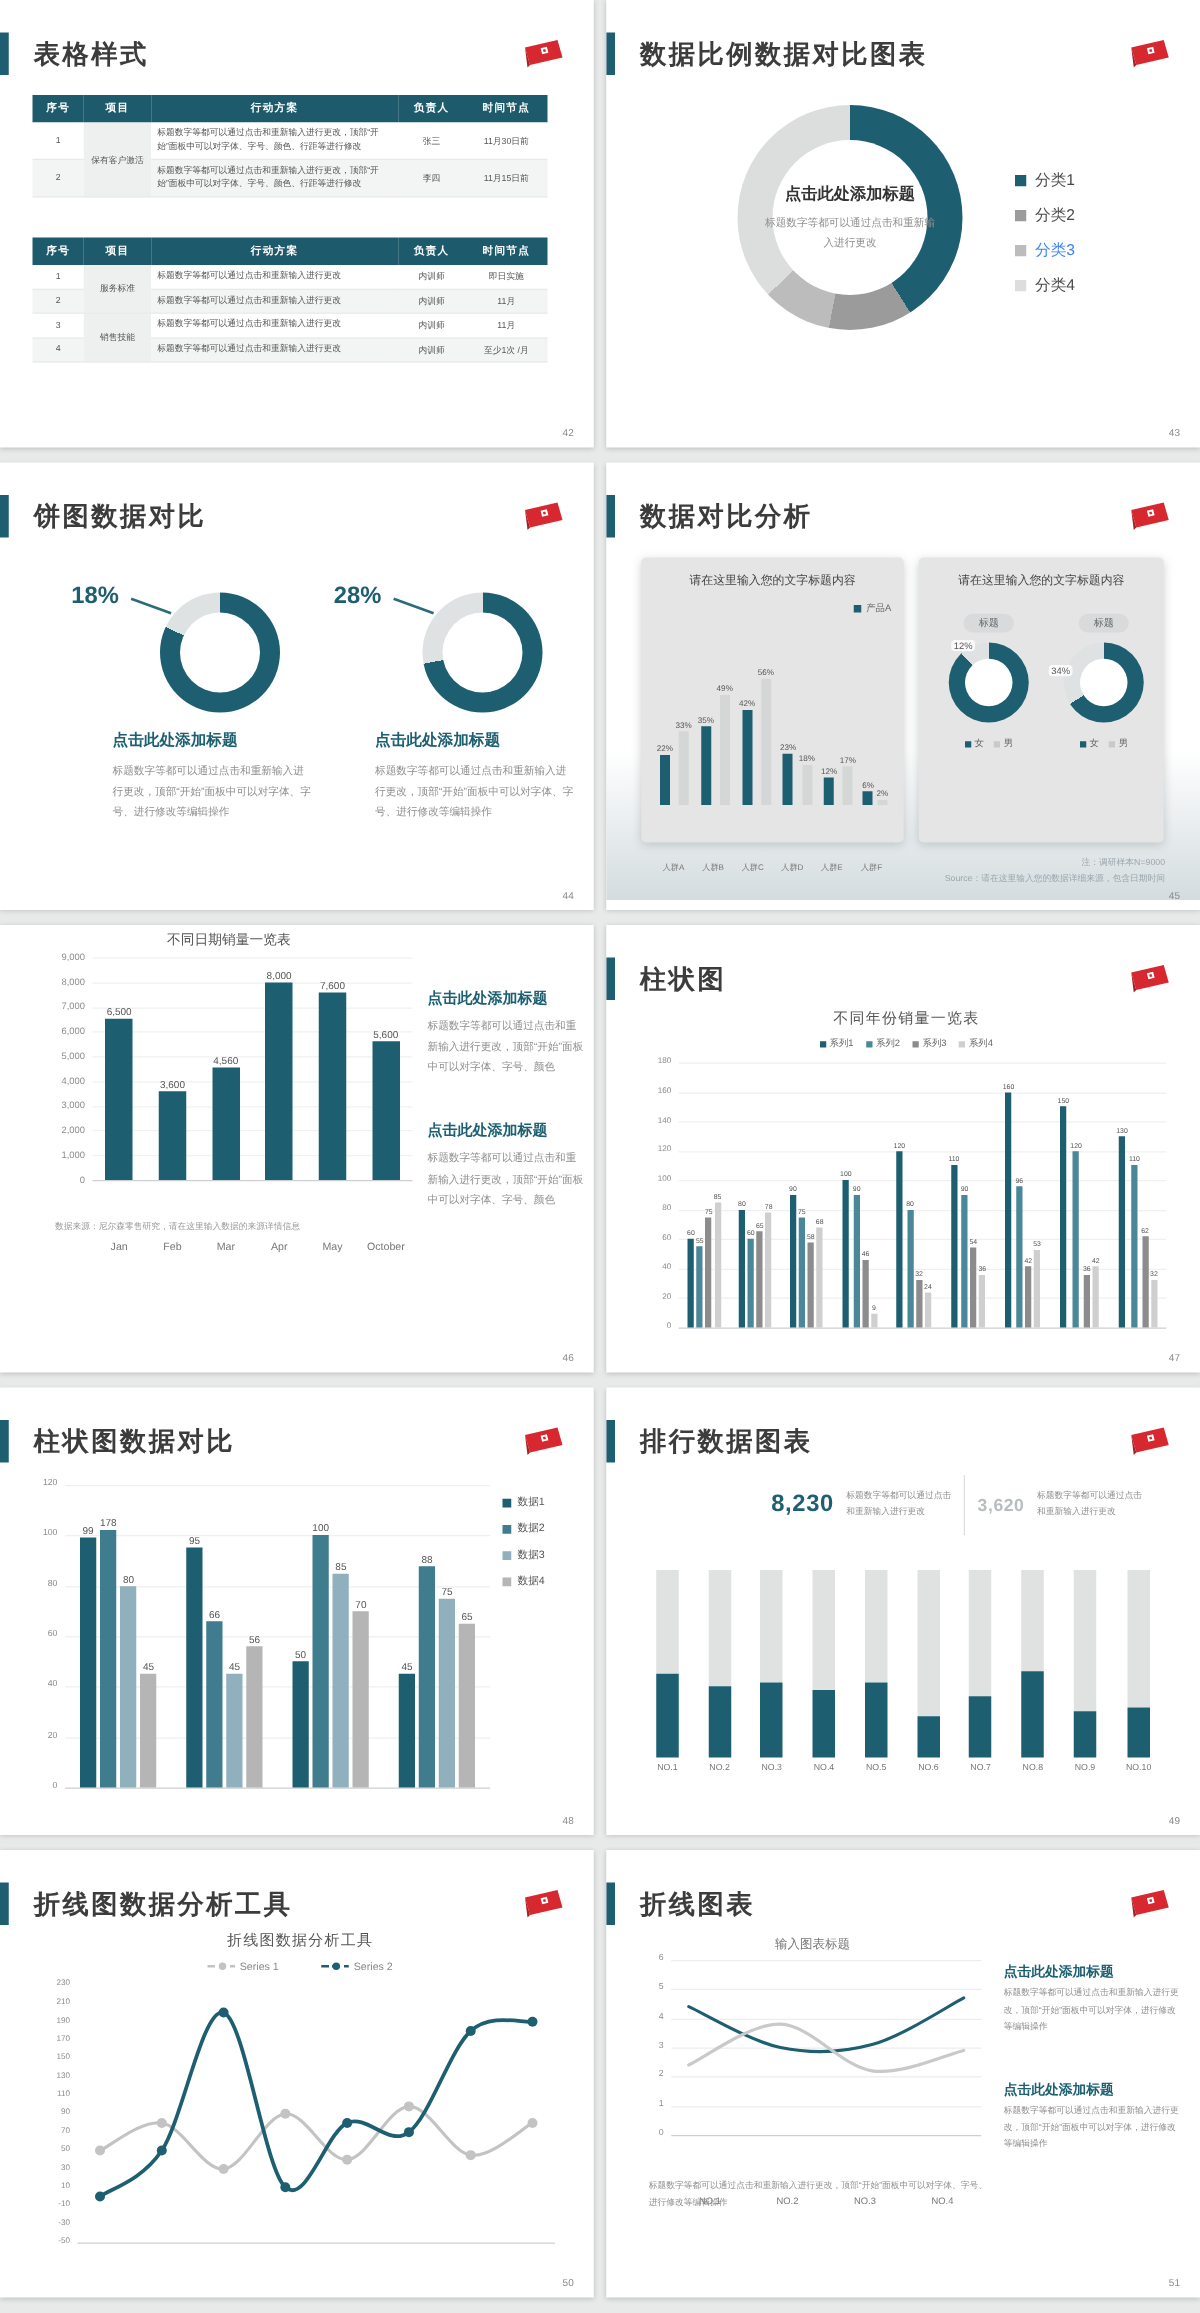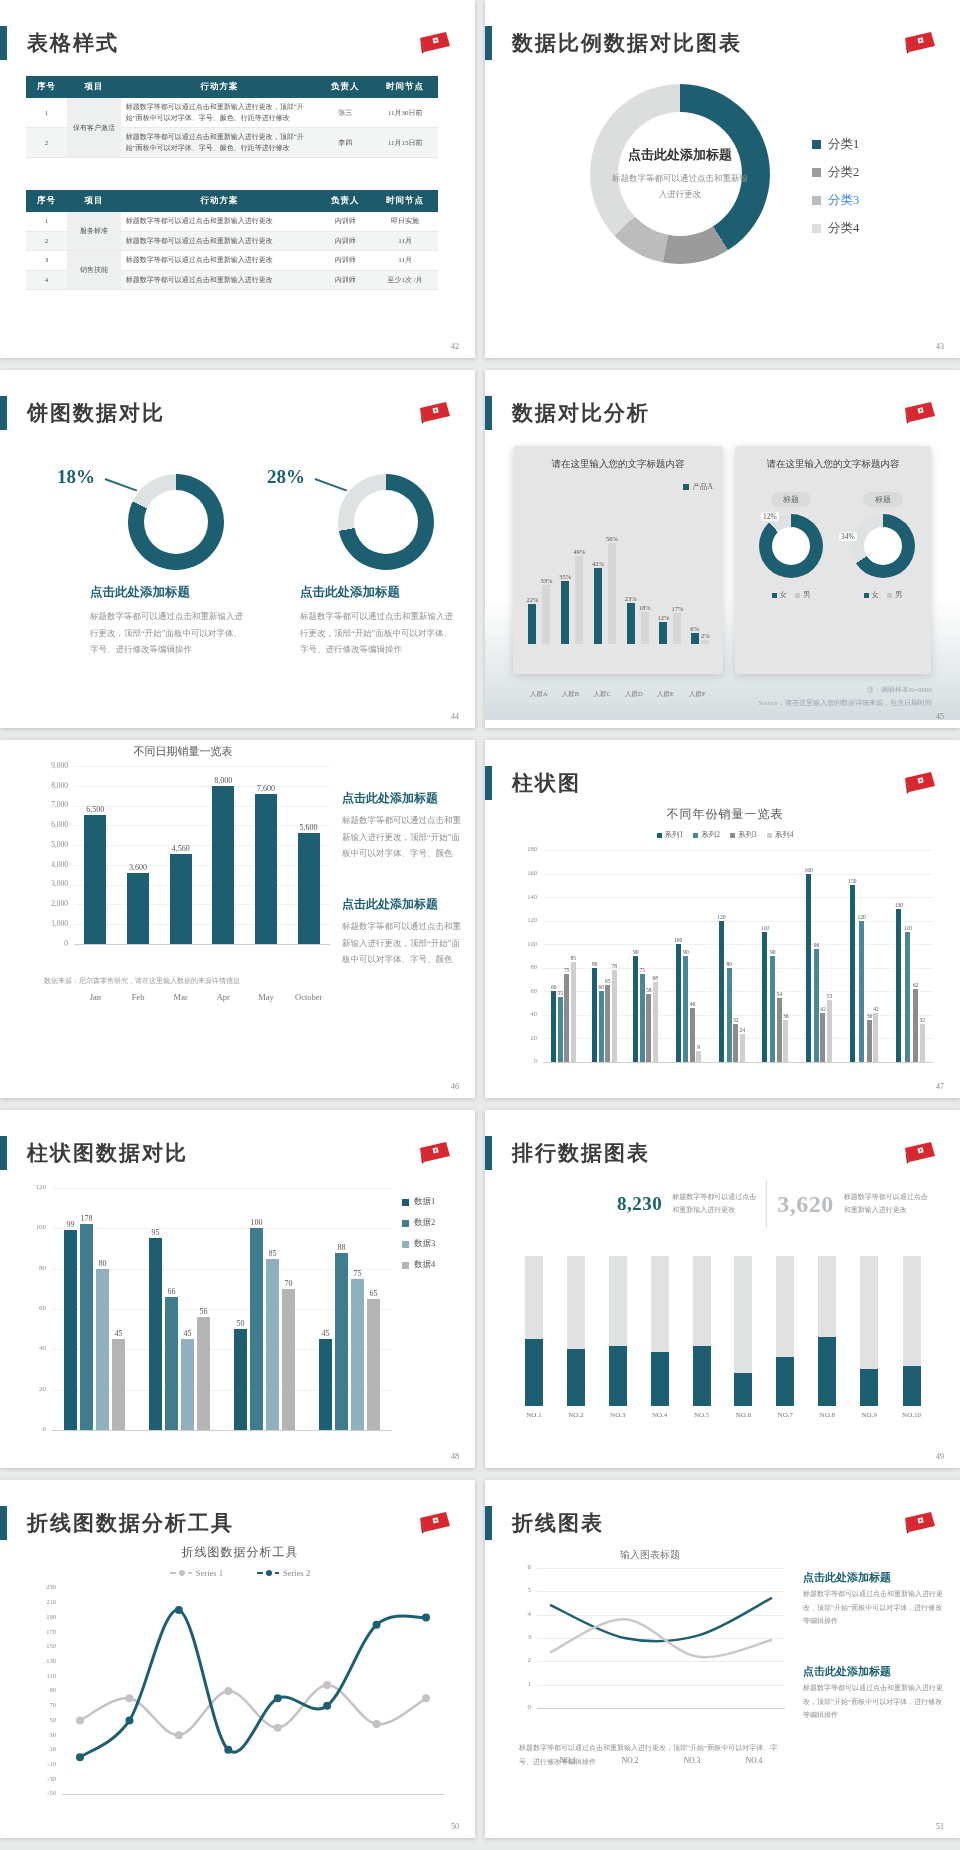--- a/index.html
+++ b/index.html
@@ -1,18 +1,18 @@
 <!DOCTYPE html>
 <html><head>
 <meta charset="utf-8">
 <style>
   html,body{margin:0;padding:0;}
   body{width:960px;background:#e8eaea;font-family:"Liberation Sans","DejaVu Sans",sans-serif;}
   .grid{display:grid;grid-template-columns:475px 475px;grid-auto-rows:358px;column-gap:10px;row-gap:12px;padding-bottom:12px;}
-  .slide{position:relative;width:475px;height:358px;background:#fff;box-shadow:0 1px 4px rgba(0,0,0,.18);overflow:hidden;font-family:Liberation Serif, serif;}
+  .slide{position:relative;width:475px;height:358px;background:#fff;box-shadow:0 1px 4px rgba(0,0,0,.18);overflow:hidden;}
   .head{display:flex;align-items:center;padding-top:22px;height:42px;}
   .accent{width:7px;height:34px;background:#1d5f71;margin-right:20px;flex:0 0 auto;}
   .title{font-size:21px;color:#3c3c3c;font-weight:700;letter-spacing:2px;white-space:nowrap;}
   .logo{margin-left:auto;margin-right:24px;flex:0 0 auto;}
   .body{position:relative;height:286px;}
   .pagenum{position:absolute;right:16px;bottom:7px;font-size:8px;color:#8a8a8a;}
   
   .tbl{position:absolute;left:26px;width:412px;border-collapse:collapse;text-align:center;table-layout:fixed;}
   .tbl th{background:#1d5a6b;color:#fff;font-size:8.5px;padding:5px 3px;letter-spacing:1px;font-weight:700;}
   .tbl td{font-size:7px;color:#555;padding:4px 5px;border-bottom:1px solid #e9e9e9;background:#fff;vertical-align:middle;}
@@ -783,21 +783,21 @@
           <path d="M3 7 L7 21 L5 23 Z" fill="#a81f24"></path>
           <path d="M15.5 7.5 L20.5 6.3 L21.7 11.2 L16.7 12.4 Z" fill="#ffffff"></path>
           <path d="M17.3 8.7 L19.2 8.2 L19.8 10.1 L17.9 10.6 Z" fill="#d7282f"></path>
         </svg>
       </div>
       <div class="body">
         <div class="abs" style="left: 132px; top: 6px; display: flex; align-items: center; gap: 10px;">
           <div style="font-size: 19px; font-weight: 700; color: rgb(29, 96, 114); letter-spacing: 0.5px;">8,230</div>
           <div class="cap" style="width: 84px; font-size: 7px; line-height: 1.8;">标题数字等都可以通过点击和重新输入进行更改</div>
           <div style="width: 1px; height: 48px; background: rgb(221, 221, 221);"></div>
-          <div style="font-size: 24px; font-weight: 700; color: rgb(185, 189, 191); letter-spacing: 0.5px;">3,620</div>
+          <div style="font-size: 14px; font-weight: 700; color: rgb(185, 189, 191); letter-spacing: 0.5px;">3,620</div>
           <div class="cap" style="width: 84px; font-size: 7px; line-height: 1.8;">标题数字等都可以通过点击和重新输入进行更改</div>
         </div>
         <div class="abs" style="left: 28px; top: 82px; width: 420px; display: flex; justify-content: space-around; align-items: flex-end;">
           <div class="bcol">
             <div style="width: 18px; height: 150px; display: flex; flex-direction: column;">
               <div style="height: 82.5px; background: rgb(224, 225, 225);"></div>
               <div style="height: 67.5px; background: rgb(29, 95, 113);"></div>
             </div>
             <div style="font-size: 7px; color: rgb(119, 119, 119); margin-top: 5px;">NO.1</div>
           </div>

